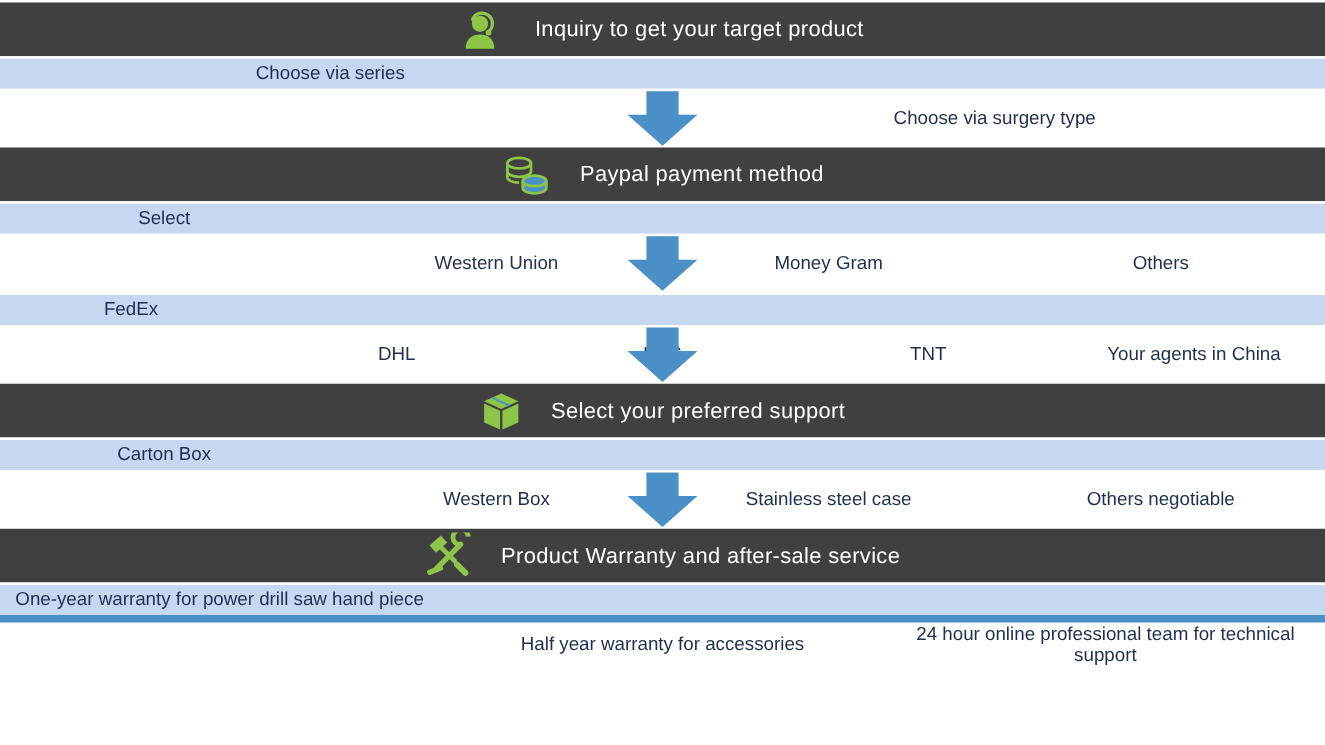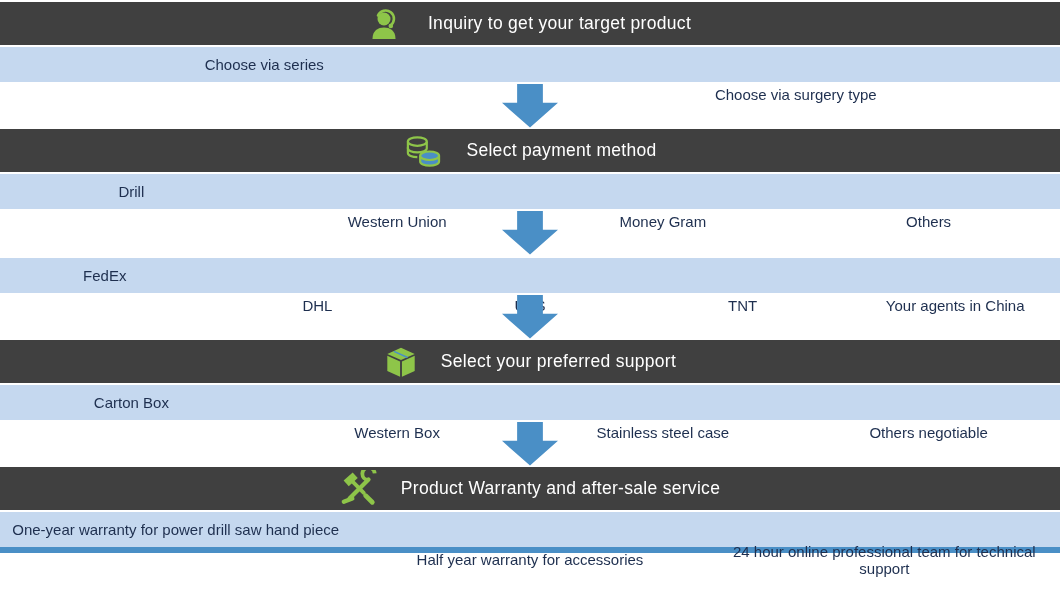--- a/index.html
+++ b/index.html
@@ -22,21 +22,21 @@
     color:#ffffff;
     font-size:17.5px;
     letter-spacing:0.3px;
   }
   .icon { color:#8ec549; display:flex; align-items:center; }
   .icon svg { display:block; }
 
   .gapline { height:2px; background:#ffffff; }
 
   .cells {
-    height:35px;
+    height:24px;
     background:#c5d8ef;
     display:flex;
   }
   .cell {
     flex:1;
     display:flex; align-items:center; justify-content:center;
     text-align:center;
     color:#1e2f4f;
     font-size:15px;
     line-height:1.15;
@@ -87,25 +87,25 @@
   <div class="step-header">
     <span class="icon">
       <svg width="40" height="34" viewBox="0 0 42 36">
         <ellipse cx="15" cy="8" rx="10" ry="4.5" fill="none" stroke="currentColor" stroke-width="2.3"></ellipse>
         <path d="M5 8 V15 C5 17.5 9.5 19.5 15 19.5 C20.5 19.5 25 17.5 25 15 V8" fill="none" stroke="currentColor" stroke-width="2.3"></path>
         <path d="M5 14 V20 C5 22.5 9.5 24.5 15 24.5" fill="none" stroke="currentColor" stroke-width="2.3"></path>
         <path d="M18 23 V29 C18 31.5 22.5 33.5 28 33.5 C33.5 33.5 38 31.5 38 29 V23" fill="#4a8fc6" stroke="currentColor" stroke-width="2.3"></path>
         <ellipse cx="28" cy="23" rx="10" ry="4.5" fill="#4a8fc6" stroke="currentColor" stroke-width="2.3"></ellipse>
       </svg>
     </span>
-    <span class="step-title">Select payment method</span>
+    <span class="step-title">Paypal payment method</span>
   </div>
   <div class="gapline"></div>
   <div class="cells">
-    <div class="cell">Drill</div>
+    <div class="cell">Select</div>
     <div class="cell">Western Union</div>
     <div class="cell">Money Gram</div>
     <div class="cell">Others</div>
   </div>
 
   <div class="arrow-zone">
     <div class="down-arrow"></div>
   </div>
 
   <div class="gapline"></div>

